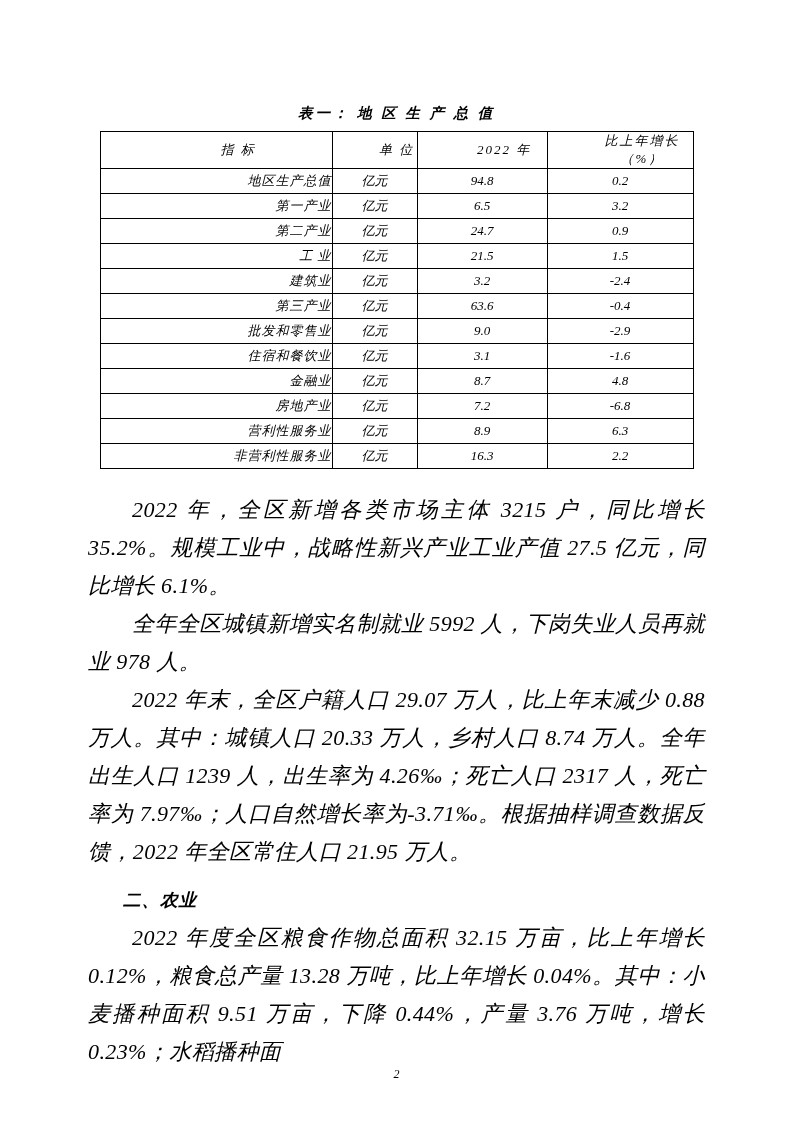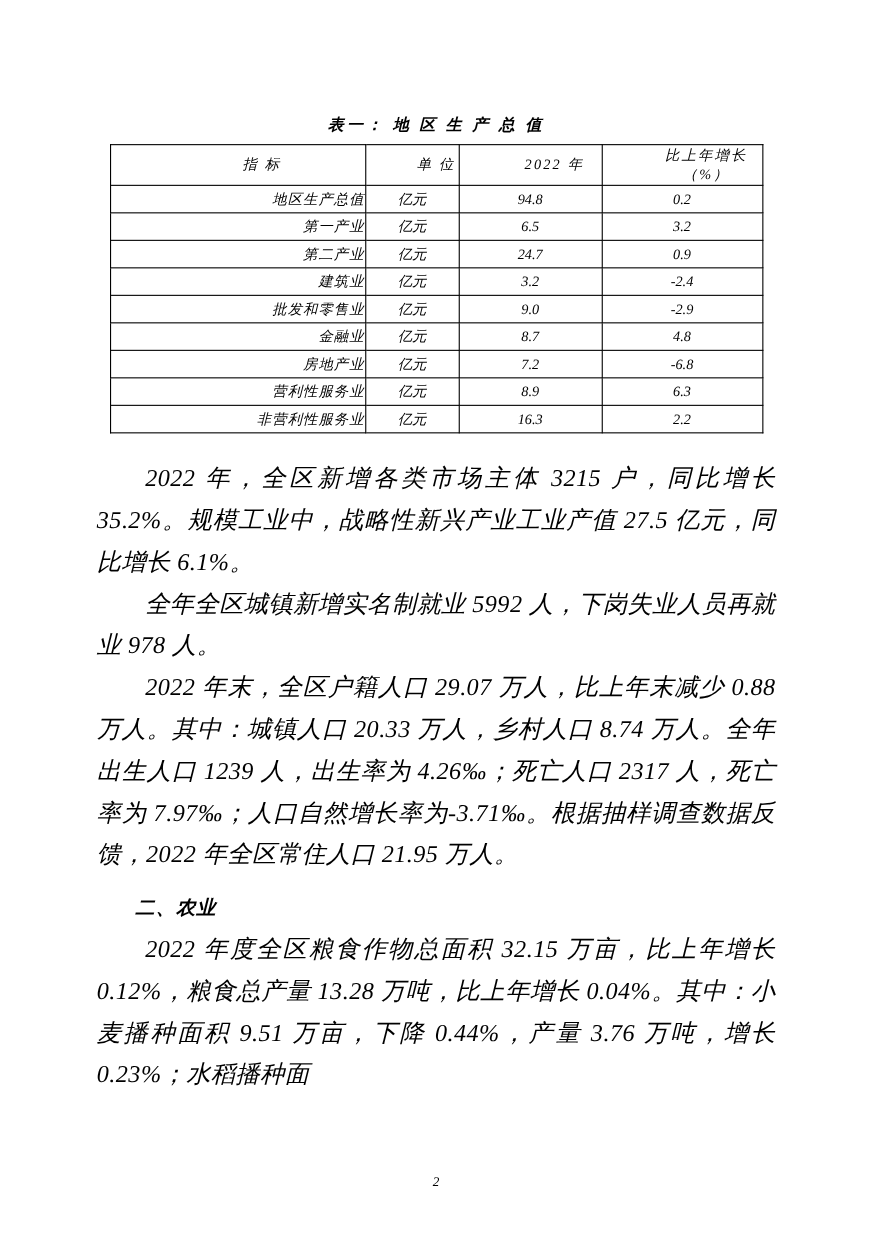--- a/index.html
+++ b/index.html
@@ -130,30 +130,48 @@
           <td class="val">6.5</td>
           <td class="chg">3.2</td>
         </tr>
         <tr>
           <td class="name ind1">第二产业</td>
           <td class="unit">亿元</td>
           <td class="val">24.7</td>
           <td class="chg">0.9</td>
         </tr>
         <tr>
+          <td class="name ind2">工  业</td>
+          <td class="unit">亿元</td>
+          <td class="val">21.5</td>
+          <td class="chg">1.5</td>
+        </tr>
+        <tr>
           <td class="name ind2">建筑业</td>
           <td class="unit">亿元</td>
           <td class="val">3.2</td>
           <td class="chg">-2.4</td>
         </tr>
         <tr>
+          <td class="name ind1">第三产业</td>
+          <td class="unit">亿元</td>
+          <td class="val">63.6</td>
+          <td class="chg">-0.4</td>
+        </tr>
+        <tr>
           <td class="name ind2">批发和零售业</td>
           <td class="unit">亿元</td>
           <td class="val">9.0</td>
           <td class="chg">-2.9</td>
+        </tr>
+        <tr>
+          <td class="name ind2">住宿和餐饮业</td>
+          <td class="unit">亿元</td>
+          <td class="val">3.1</td>
+          <td class="chg">-1.6</td>
         </tr>
         <tr>
           <td class="name ind2">金融业</td>
           <td class="unit">亿元</td>
           <td class="val">8.7</td>
           <td class="chg">4.8</td>
         </tr>
         <tr>
           <td class="name ind2">房地产业</td>
           <td class="unit">亿元</td>

